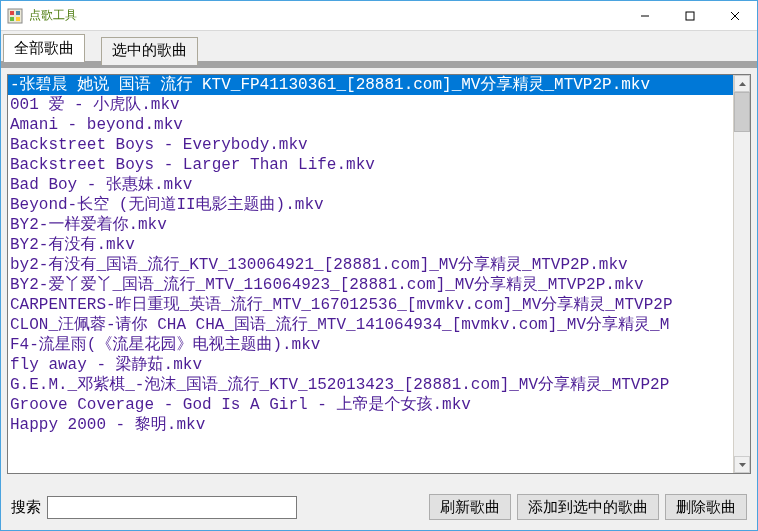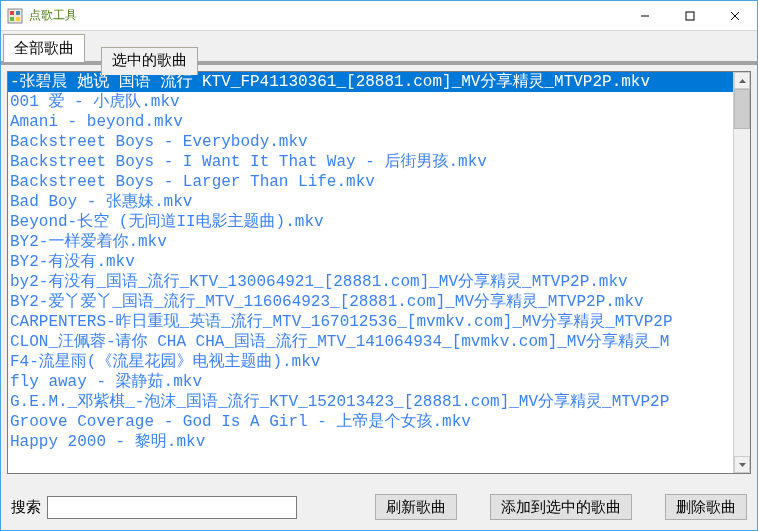--- a/index.html
+++ b/index.html
@@ -65,30 +65,30 @@
     margin-right: 16px;
     position: relative;
     top: 1px;
   }
   .tab.active {
     background: #fff;
     z-index: 2;
   }
   .tab.inactive {
     background: #f0f0f0;
-    top: 14px;
+    top: 4px;
     padding-top: 3px;
   }
 
   .client {
     flex: 1;
     background: #f0f0f0;
     display: flex;
     flex-direction: column;
-    border-top: 4px solid #a3a3a3;
+    border-top: 7px solid #a3a3a3;
     padding: 6px;
     min-height: 0;
   }
 
   .listbox-wrap {
     flex: 1;
     border: 1px solid #7a7a7a;
     background: #fff;
     display: flex;
     min-height: 0;
@@ -97,21 +97,21 @@
     flex: 1;
     overflow: hidden;
     font-family: "NSimSun","SimSun","Courier New",monospace;
     font-size: 16px;
     line-height: 20px;
     white-space: nowrap;
   }
   .list-item {
     padding: 0 2px;
     height: 20px;
-    color: #3b82f6;
+    color: #4c1d95;
     overflow: hidden;
   }
   .list-item.selected {
     background: #0078d7;
     color: #fff;
   }
   .vscroll {
     width: 17px;
     background: #f0f0f0;
     border-left: 1px solid #d4d0c8;
@@ -163,21 +163,20 @@
   .btn {
     height: 26px;
     padding: 0 10px;
     font-size: 15px;
     background: #e1e1e1;
     border: 1px solid #adadad;
     display: flex;
     align-items: center;
     justify-content: center;
     cursor: default;
-    margin-left: 27px;
   }
 </style>
 </head>
 <body>
 
 <div class="window">
 
   <div class="titlebar">
     <div class="app-icon">
       <svg width="16" height="16" viewBox="0 0 16 16">
@@ -215,21 +214,20 @@
   </div>
 
   <div class="client">
 
     <div class="listbox-wrap">
       <div class="listbox" id="listbox">
           <div class="list-item selected">-张碧晨 她说 国语 流行 KTV_FP41130361_[28881.com]_MV分享精灵_MTVP2P.mkv</div>
           <div class="list-item">001 爱 - 小虎队.mkv</div>
           <div class="list-item">Amani - beyond.mkv</div>
           <div class="list-item">Backstreet Boys - Everybody.mkv</div>
-          <div class="list-item">Backstreet Boys - I Want It That Way - 后街男孩.mkv</div>
           <div class="list-item">Backstreet Boys - Larger Than Life.mkv</div>
           <div class="list-item">Bad Boy - 张惠妹.mkv</div>
           <div class="list-item">Beyond-长空 (无间道II电影主题曲).mkv</div>
           <div class="list-item">BY2-一样爱着你.mkv</div>
           <div class="list-item">BY2-有没有.mkv</div>
           <div class="list-item">by2-有没有_国语_流行_KTV_130064921_[28881.com]_MV分享精灵_MTVP2P.mkv</div>
           <div class="list-item">BY2-爱丫爱丫_国语_流行_MTV_116064923_[28881.com]_MV分享精灵_MTVP2P.mkv</div>
           <div class="list-item">CARPENTERS-昨日重现_英语_流行_MTV_167012536_[mvmkv.com]_MV分享精灵_MTVP2P</div>
           <div class="list-item">CLON_汪佩蓉-请你 CHA CHA_国语_流行_MTV_141064934_[mvmkv.com]_MV分享精灵_M</div>
           <div class="list-item">F4-流星雨(《流星花园》电视主题曲).mkv</div>

